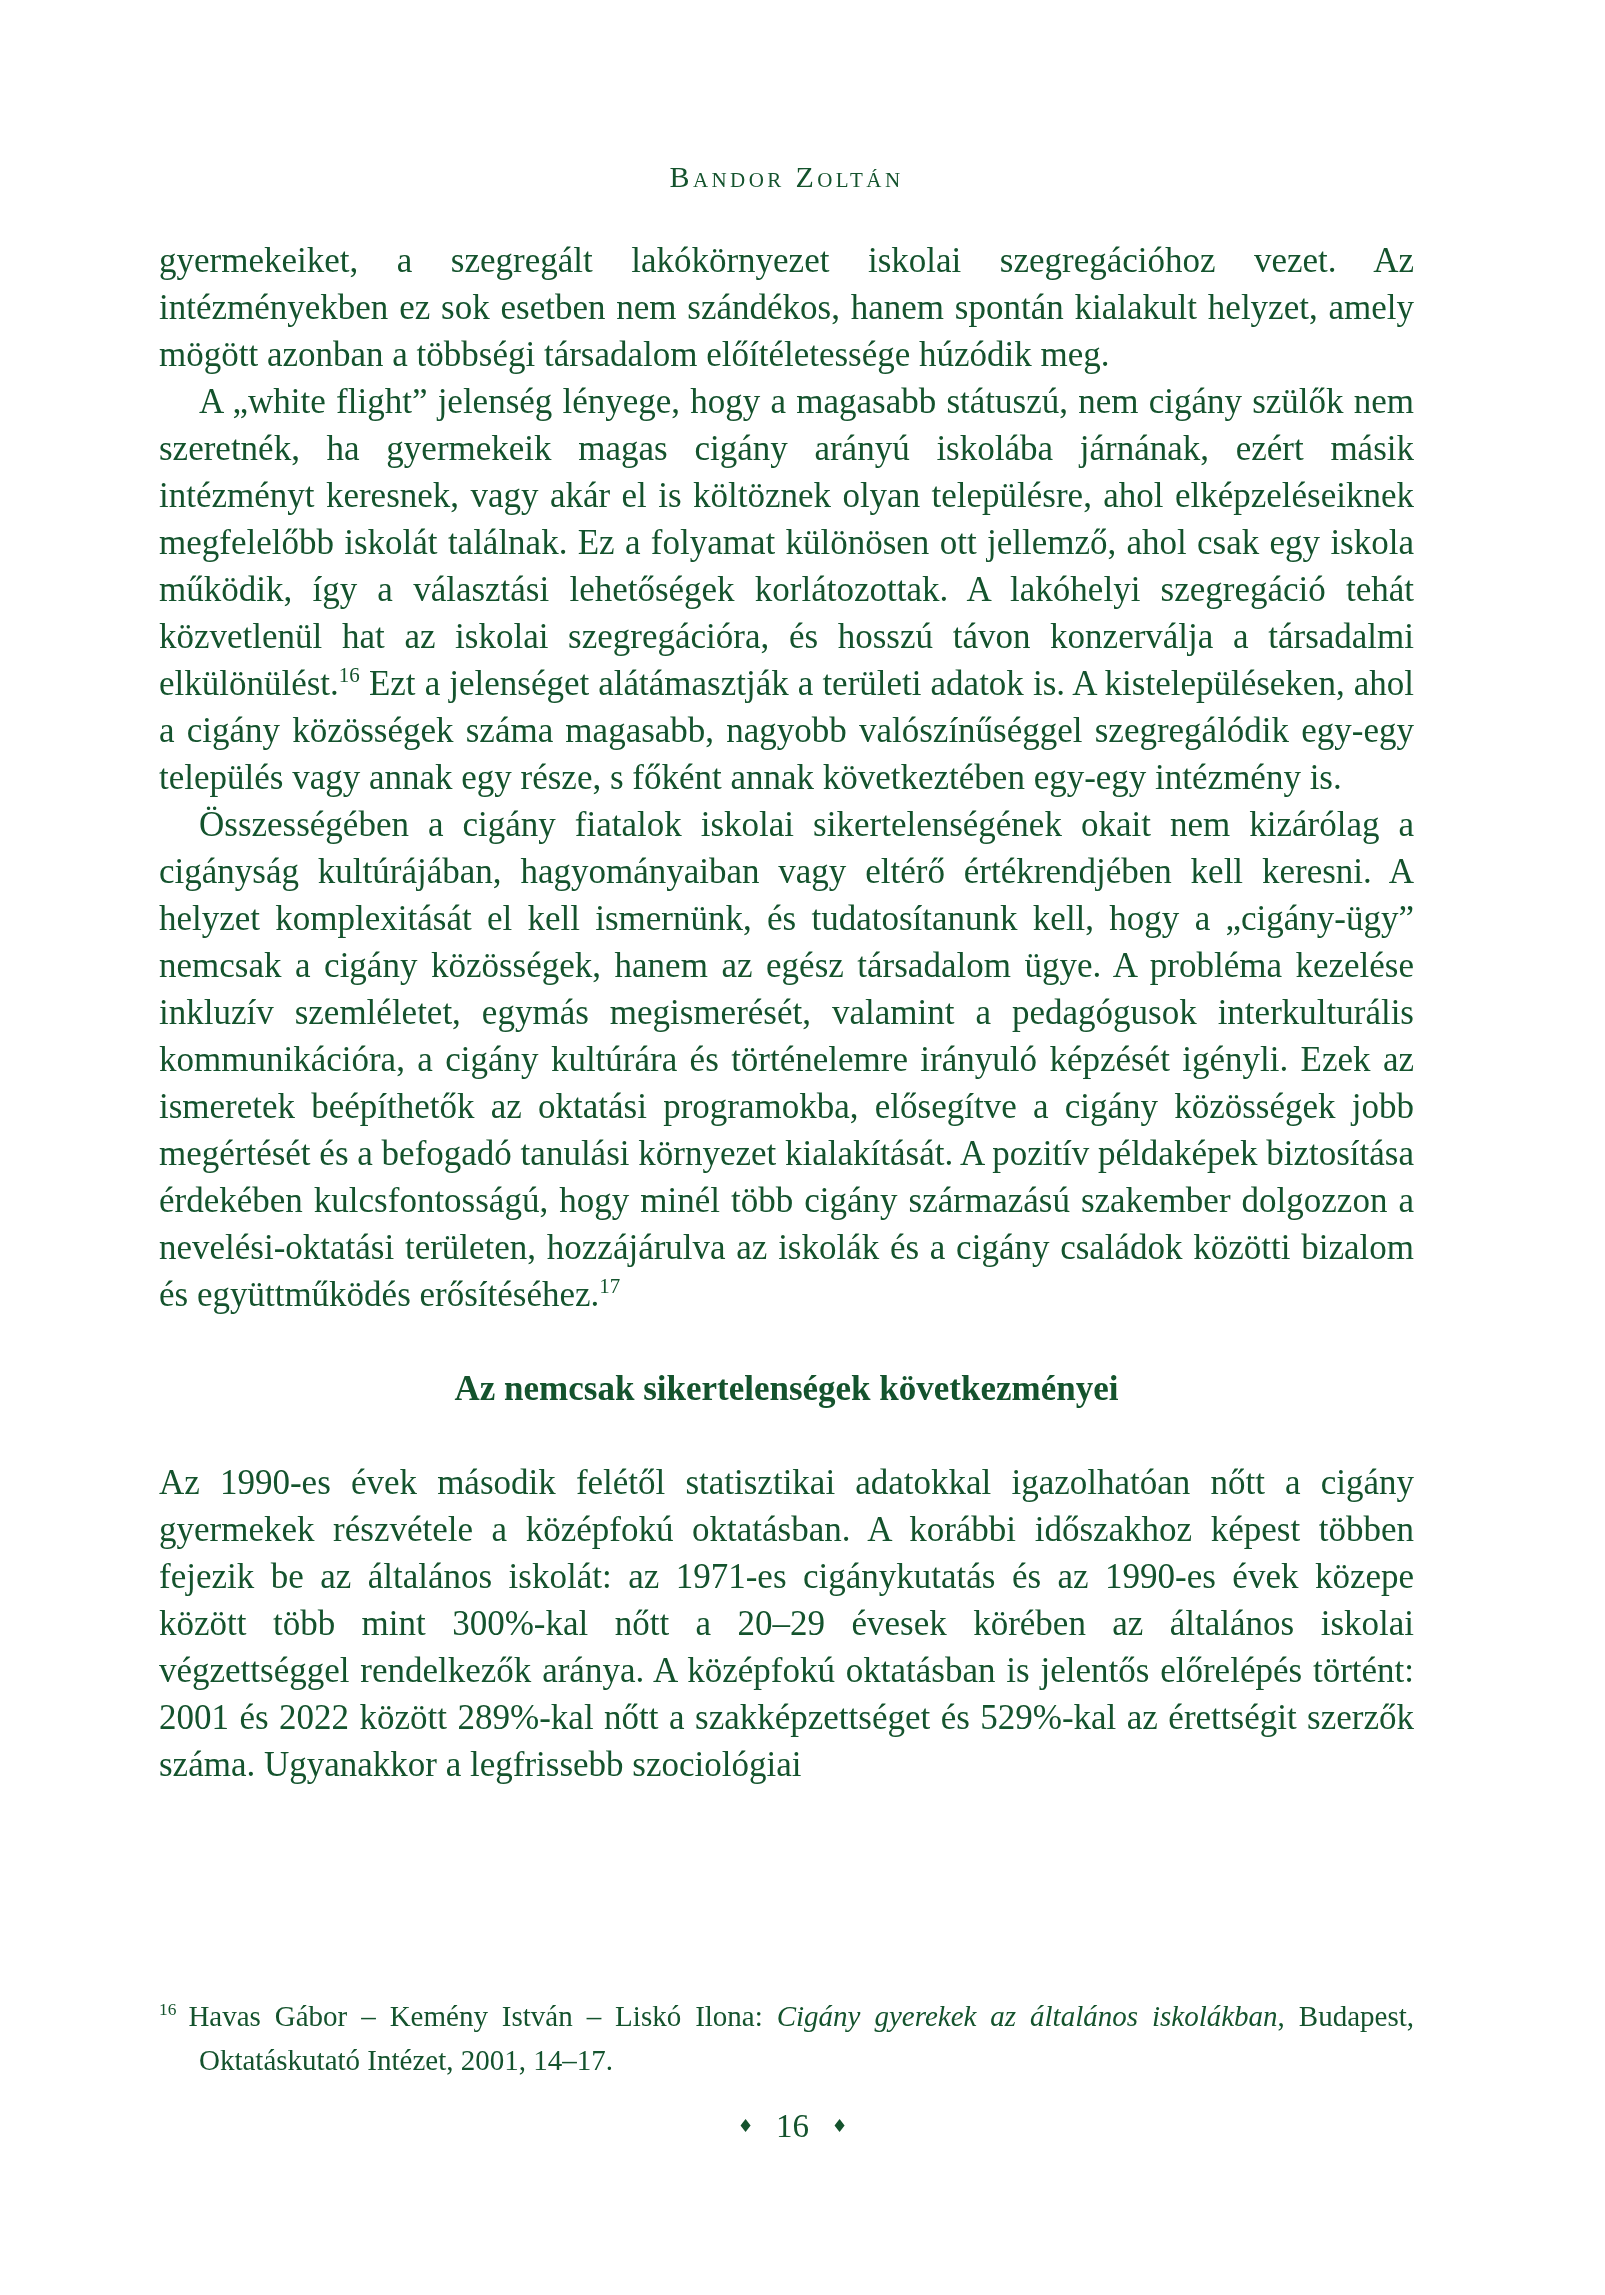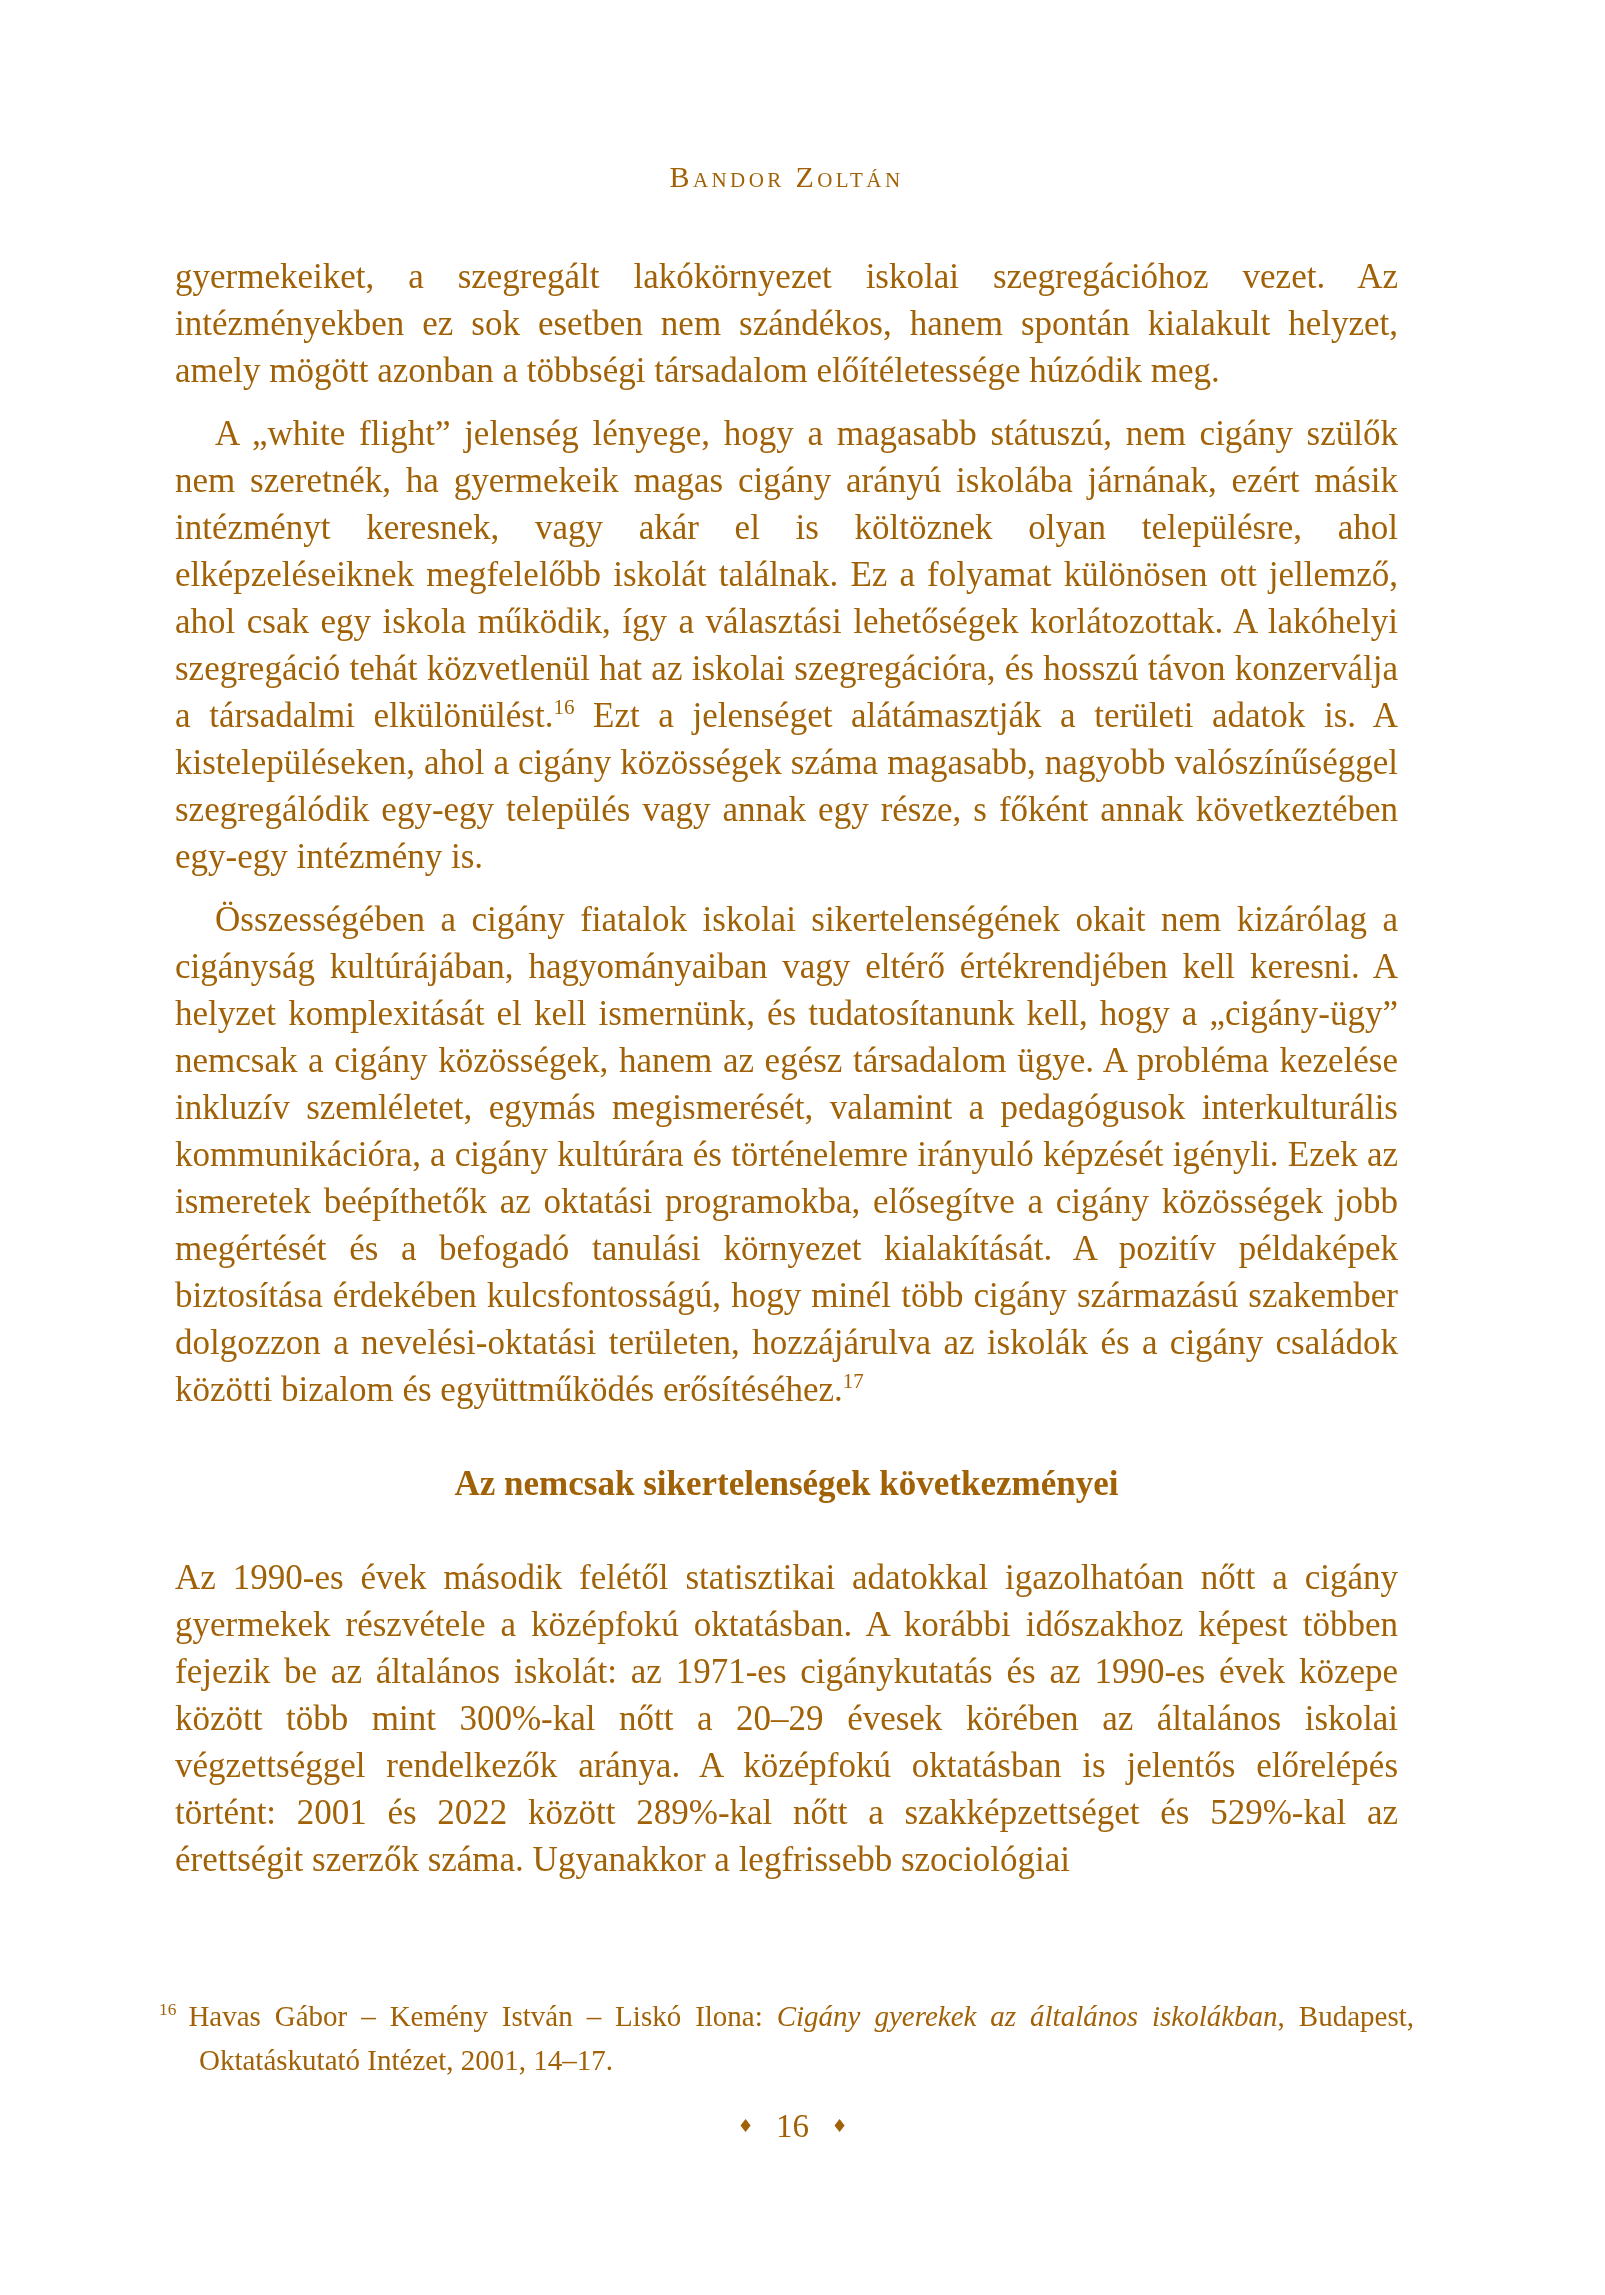--- a/index.html
+++ b/index.html
@@ -5,21 +5,21 @@
   html, body {
     margin: 0;
     padding: 0;
     background: #ffffff;
   }
   .page {
     position: relative;
     width: 1605px;
     height: 2295px;
     background: #ffffff;
-    color: #a16207;
+    color: #14532d;
     font-family: "Liberation Serif", "DejaVu Serif", serif;
     overflow: hidden;
   }
   .running-header {
     position: absolute;
     top: 160px;
     left: 159px;
     width: 1255px;
     text-align: center;
     font-variant: small-caps;
@@ -32,21 +32,21 @@
     top: 237px;
     left: 159px;
     width: 1255px;
     font-size: 35px;
     line-height: 47px;
     text-align: justify;
     hyphens: auto;
     -webkit-hyphens: auto;
   }
   .para {
-    margin: 16px;
+    margin: 0;
   }
   .para.indent {
     text-indent: 40px;
   }
   .para sup, .footnote sup {
     font-size: 60%;
     line-height: 0;
   }
   .section-heading {
     margin: 47px 0 47px 0;

